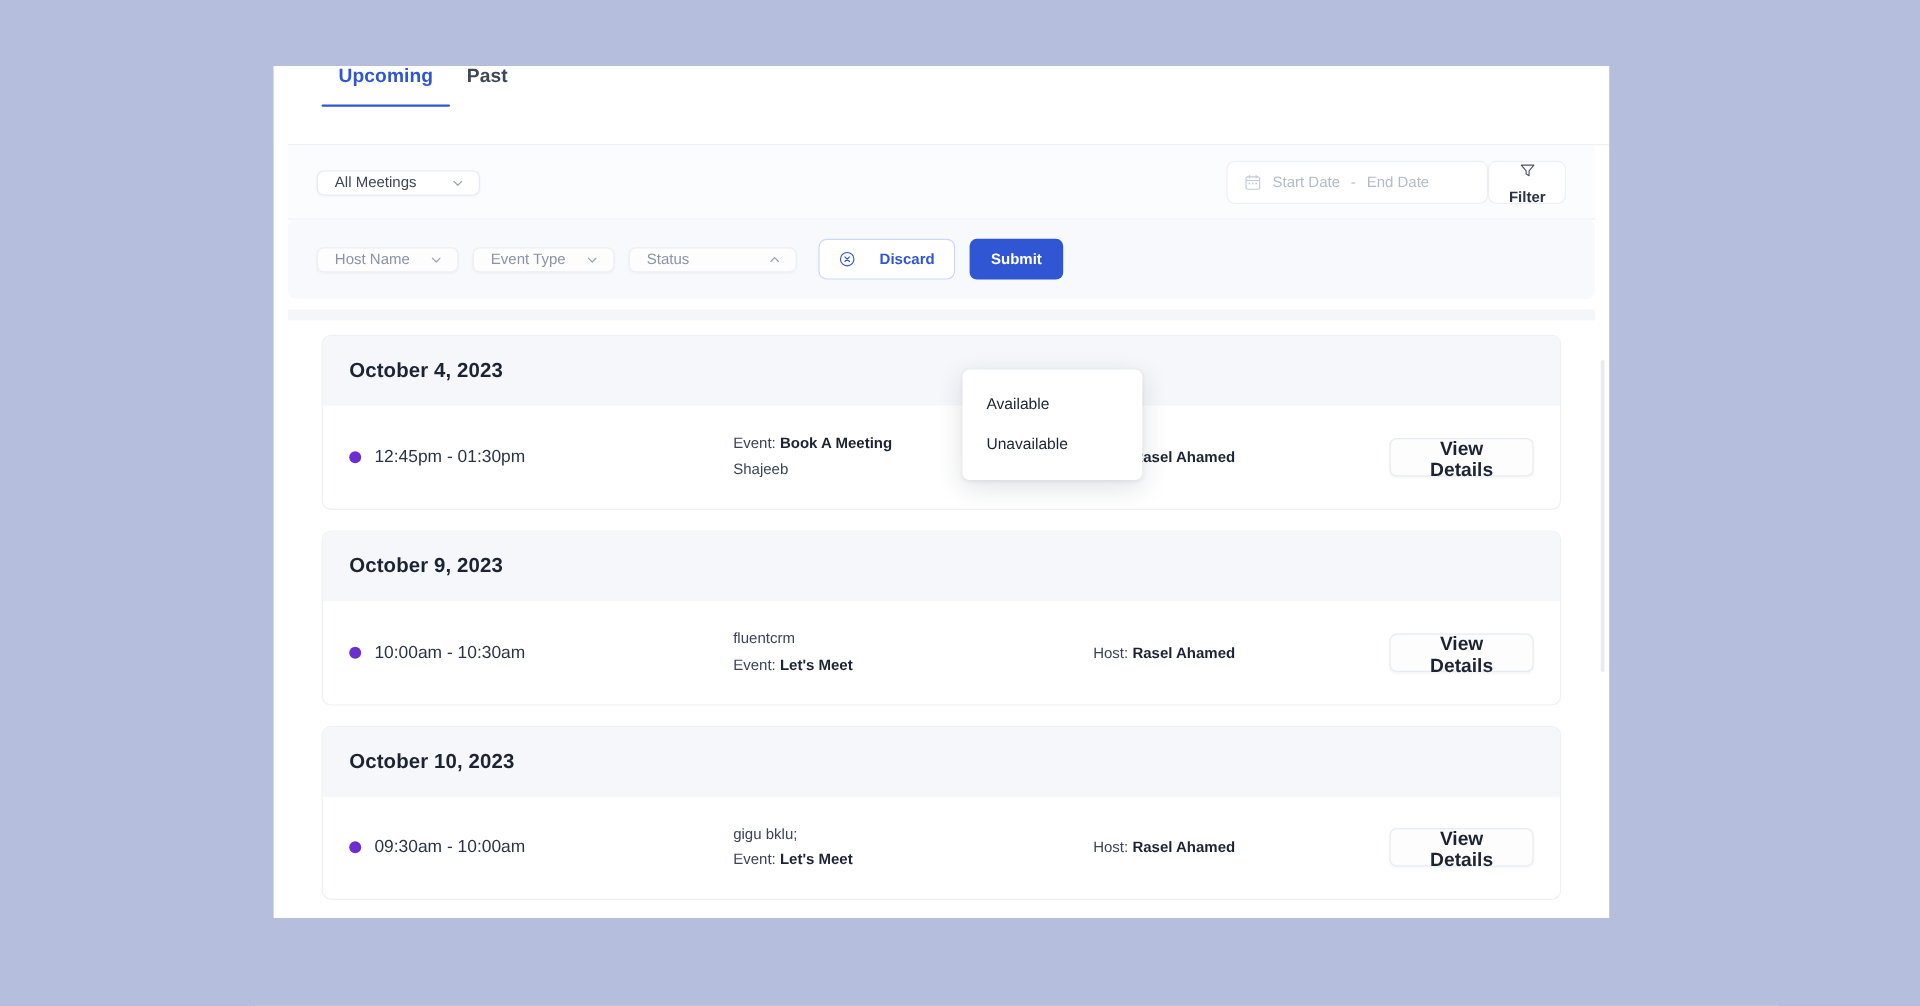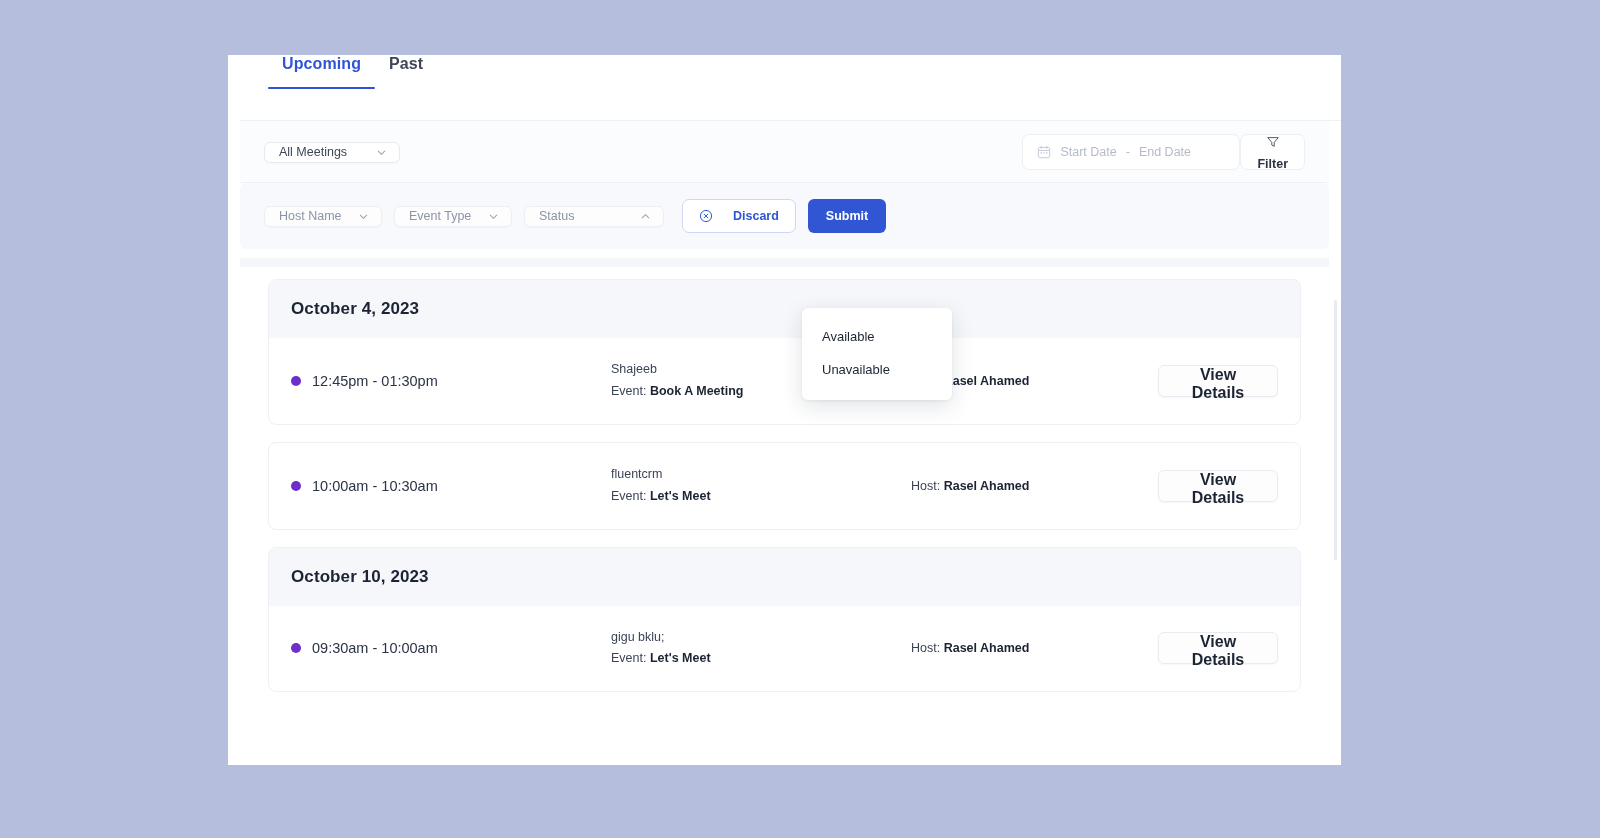--- a/index.html
+++ b/index.html
@@ -349,37 +349,38 @@
   <div class="cards">
 
     <div class="card">
       <div class="card-head">October 4, 2023</div>
       <div class="card-body">
         <div class="col-time">
           <span class="dot"></span>
           <span>12:45pm - 01:30pm</span>
         </div>
         <div class="col-event">
-          <div>Shajeeb</div>
           <div>
             <span class="ev-label">Event: </span><span class="ev-name">Book A Meeting</span>
           </div>
+          <div>Shajeeb</div>
         </div>
         <div class="col-host">
           <span>Host: </span><b>Rasel Ahamed</b>
         </div>
         <div class="col-action">
           <button class="btn-view">
             <span>View Details</span>
           </button>
         </div>
       </div>
     </div>
 
     <div class="card">
+      <div class="card-head">October 9, 2023</div>
       <div class="card-body">
         <div class="col-time">
           <span class="dot"></span>
           <span>10:00am - 10:30am</span>
         </div>
         <div class="col-event">
           <div>fluentcrm</div>
           <div>
             <span class="ev-label">Event: </span><span class="ev-name">Let's Meet</span>
           </div>

